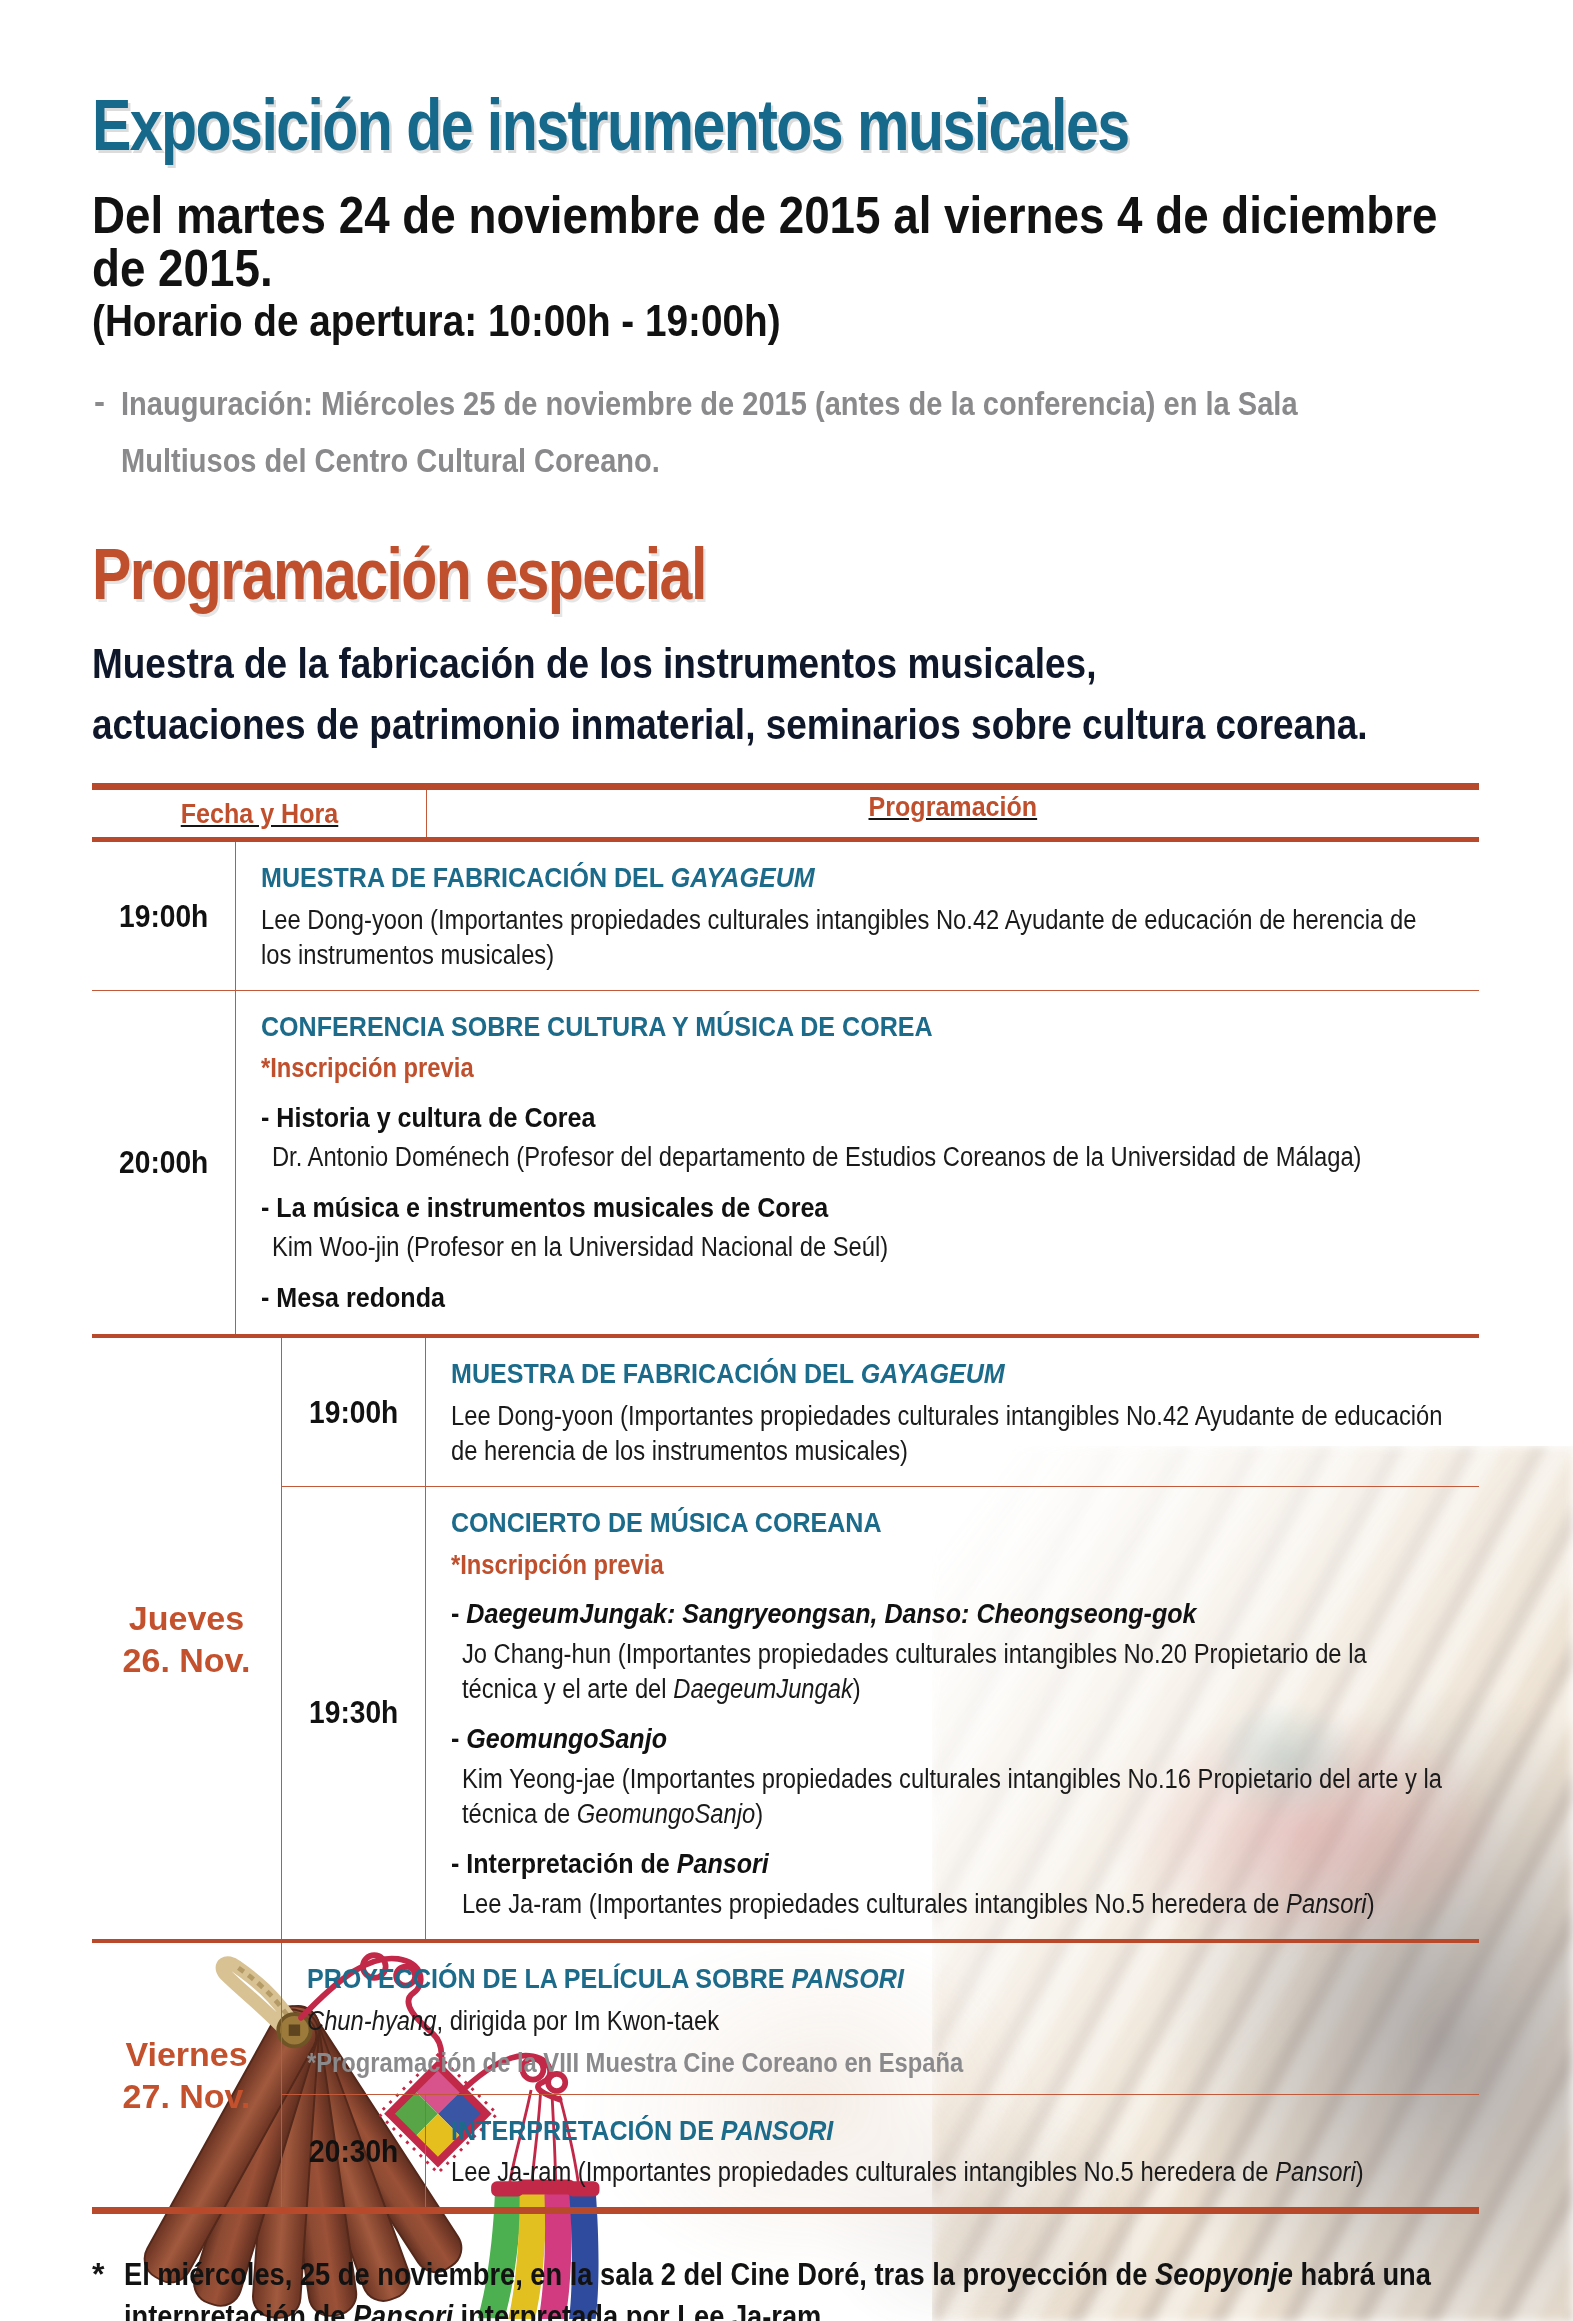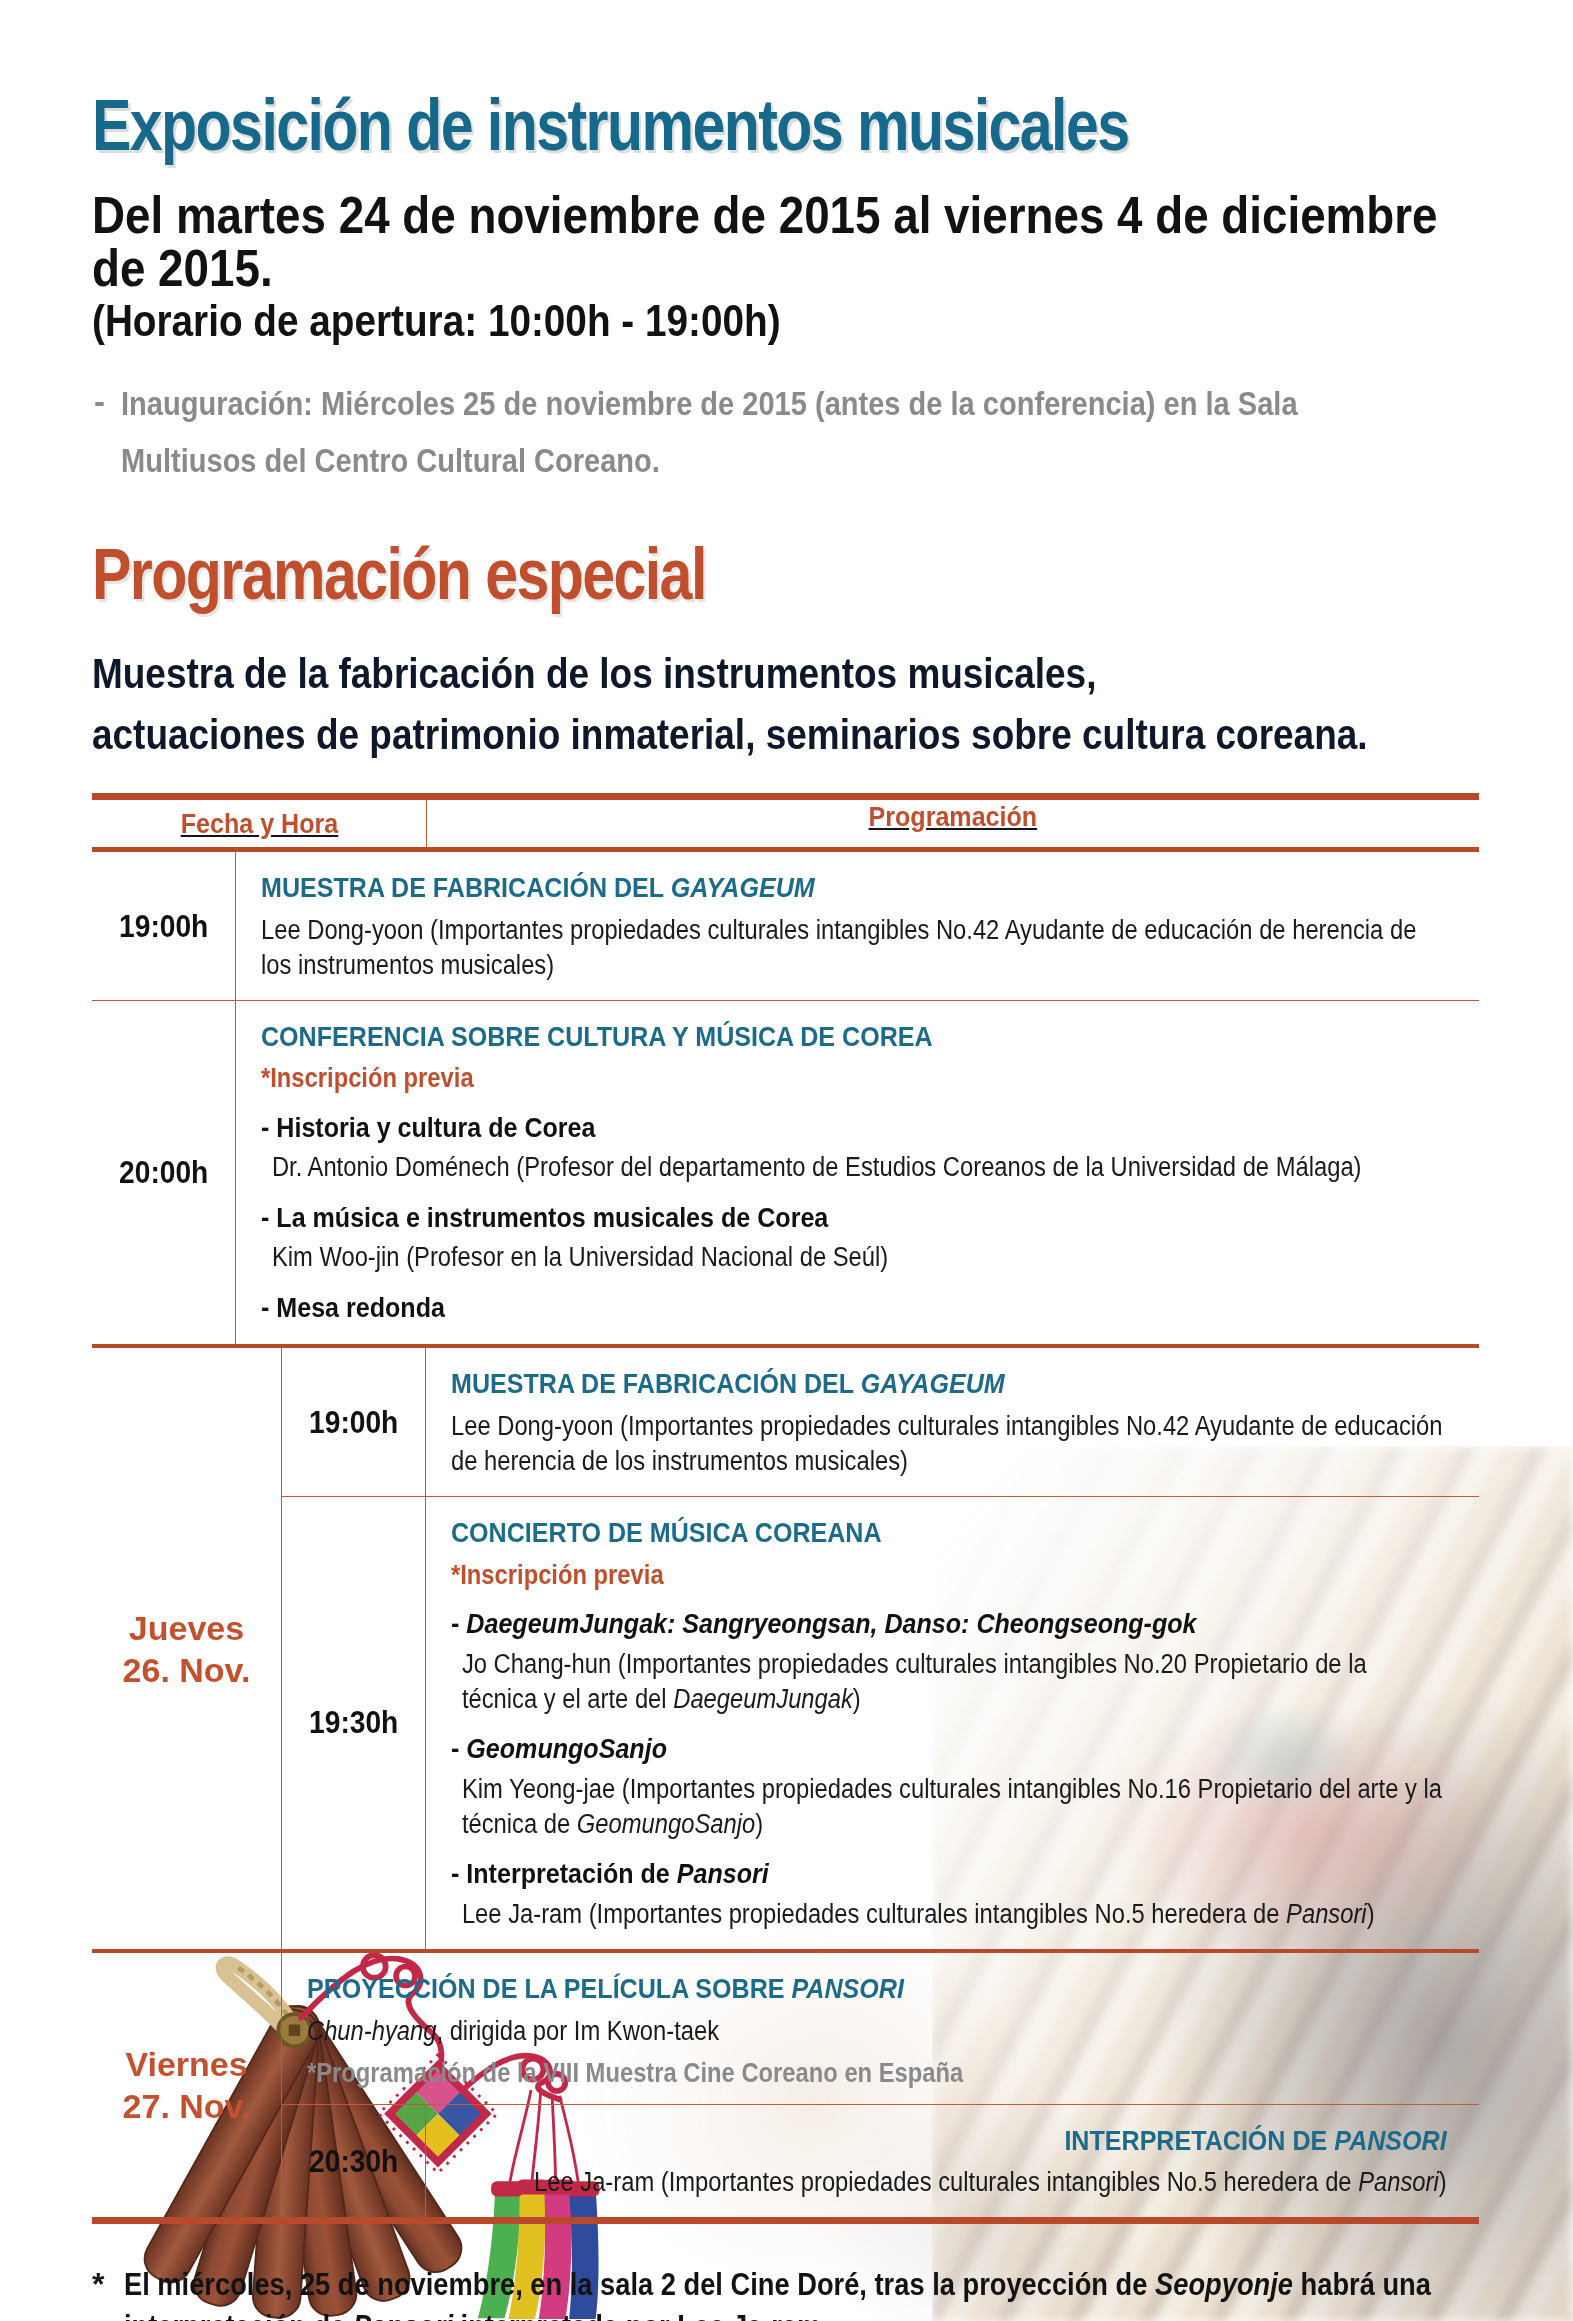--- a/index.html
+++ b/index.html
@@ -33,21 +33,21 @@
   
   .content{position:absolute;inset:0;z-index:2;padding:84px 94px 0 92px;box-sizing:border-box;border-radius:28px;}
   .h1{margin:0 0 23px 0;font-size:72px;font-weight:bold;letter-spacing:-1.9px;color:#17698b;
       text-shadow:2.9px 2.9px 0 rgba(130,130,130,.28);}
   .h1 > span,.h2 > span{display:inline-block;transform:scaleX(.82);transform-origin:0 60%;white-space:nowrap;}
   .dateline{font-size:52px;font-weight:bold;line-height:53px;color:#121212;}
   .hoursline{font-size:44px;font-weight:bold;line-height:51px;color:#121212;}
   .graynote{position:relative;margin-top:28.5px;padding-left:28.5px;font-size:33px;font-weight:bold;
             line-height:57px;color:#8a8a8c;}
   .graynote .dash{position:absolute;left:1.9px;top:-1.9px;}
-  .h2{margin:44px 0 28px 0;font-size:72px;font-weight:bold;letter-spacing:-1.9px;color:#c0502d;
+  .h2{margin:44px 0 18px 0;font-size:72px;font-weight:bold;letter-spacing:-1.9px;color:#c0502d;
       text-shadow:2.9px 2.9px 0 rgba(150,150,150,.25);}
   .secdesc{font-size:42px;font-weight:bold;line-height:61px;color:#0f172a;}
 
   
   .sched{margin-top:28.5px;width:1387px;}
   .bline{width:100%;background:#b8492a;}
   .b7{height:6.7px;}.b6{height:5.7px;}.b5{height:4.8px;}
   .thead{display:flex;height:47px;align-items:center;text-decoration:underline;}
   .th-l{width:334px;border-right:1.9px solid #c2593a;height:100%;display:flex;align-items:center;justify-content:center;}
   .th-r{flex:1;height:100%;display:flex;align-items:flex-start;justify-content:center;}
@@ -64,21 +64,21 @@
   .progcell{flex:1;padding:15px 32px 13.3px 25px;}
   .ev-title{font-size:28.5px;font-weight:bold;color:#1c6b8b;line-height:36px;margin:1.9px 0 7.6px 0;}
   .ev-desc{font-size:27px;line-height:35px;color:#1a1a1a;margin:0 0 3.8px 0;}
   .insc{font-size:27px;font-weight:bold;color:#c0502d;margin:0 0 11.4px 0;line-height:34px;}
   .item{margin-top:13.3px;}
   .item-label{font-size:28.5px;font-weight:bold;color:#111;line-height:36px;margin-bottom:5.7px;}
   .item-desc{padding-left:12.4px;}
   .grayprog{font-size:27px;font-weight:bold;color:#8a8a8c;line-height:34px;margin-top:7.6px;}
   .mi-r1{min-height:114px;}.mi-r2{min-height:285px;}
   .ju-r1{min-height:118px;}.ju-r2{min-height:380px;}
-  .vi-r1{min-height:124px;}.vi-r2{min-height:91px;text-align:right;}
+  .vi-r1{min-height:124px;}.vi-r2{min-height:91px;}
 
   
   .footnote{display:flex;margin-top:40px;width:1389px;}
   .fn-star{width:32px;font-size:32px;font-weight:bold;flex:none;padding-top:1.9px;}
   .fn-text{font-size:31px;font-weight:bold;line-height:42px;color:#121212;}
 </style>
 </head>
 <body>
 
 <div class="page">

